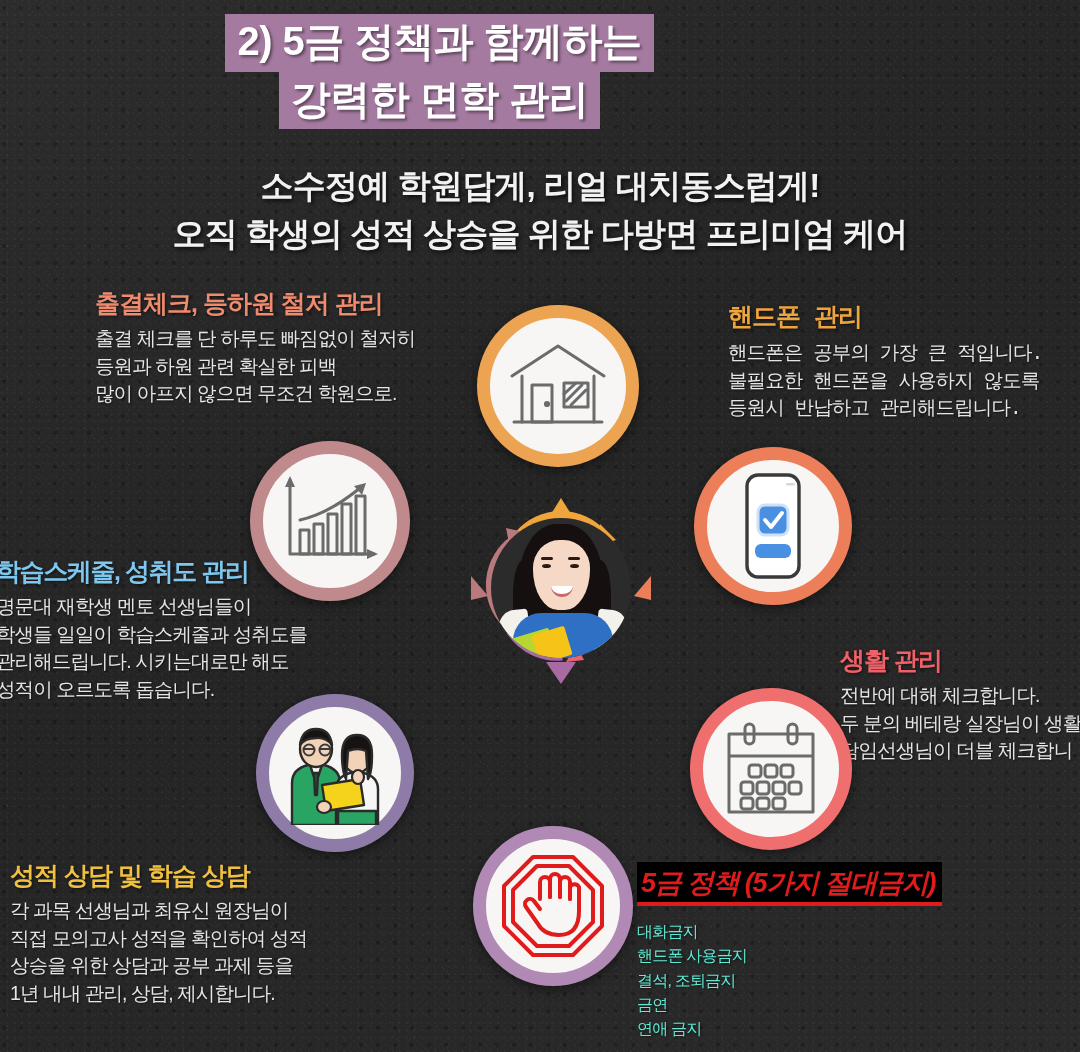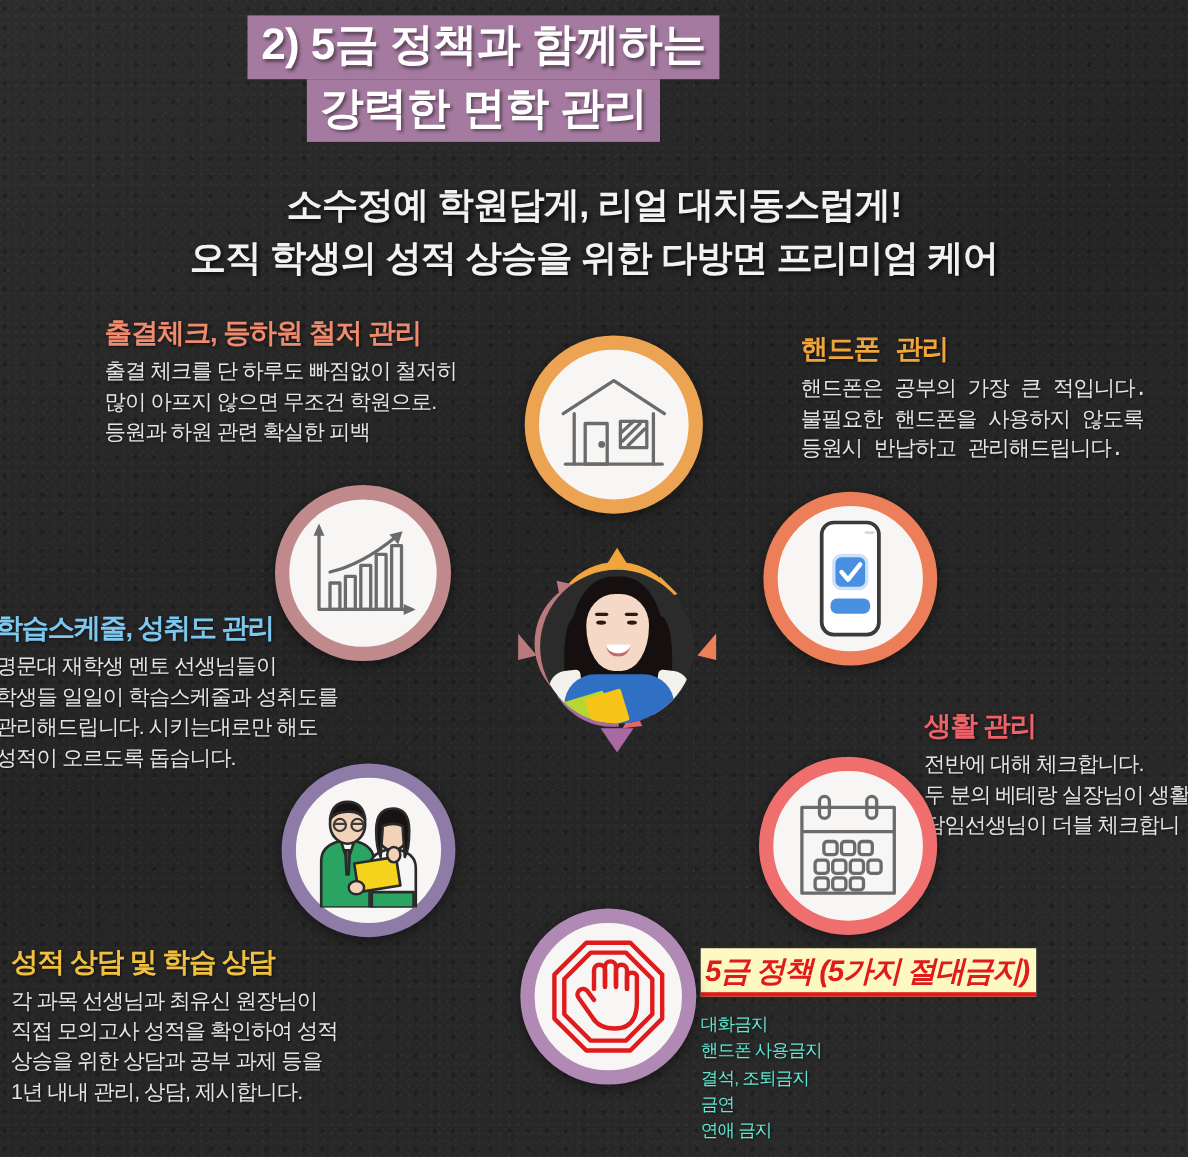--- a/index.html
+++ b/index.html
@@ -87,21 +87,21 @@
   #blk-schedule { top:556px; left:-4px;  }
   #blk-life     { top:645px; left:840px; }
   #blk-counsel  { top:860px; left:10px;  }
 
   #blk-schedule h3{ letter-spacing:-1.4px; }
 
   
   #blk-policy{ top:862px; left:637px; }
   .policy-banner{
     display:inline-block;
-    background:#fef9c3;
+    background:#000000;
     color:#e01b1b;
     font-size:27px; font-weight:bold; font-style:italic;
     letter-spacing:-1.2px;
     padding:3px 7px 1px 4px;
     border-bottom:4px solid #e01b1b;
     white-space:nowrap;
   }
   .policy-list{ margin-top:14px; }
   .policy-list li{
     list-style:none;
@@ -201,22 +201,22 @@
   </div>
 
   <div class="subtitle-wrap">
     <span class="subtitle-line">소수정예 학원답게, 리얼 대치동스럽게!</span>
     <span class="subtitle-line">오직 학생의 성적 상승을 위한 다방면 프리미엄 케어</span>
   </div>
 
   <div class="block" id="blk-attend">
     <h3 style="color:#f08a6e">출결체크, 등하원 철저 관리</h3>
     <p>출결 체크를 단 하루도 빠짐없이 철저히</p>
+    <p>등원과 하원 관련 확실한 피백</p>
     <p>많이 아프지 않으면 무조건 학원으로.</p>
-    <p>등원과 하원 관련 확실한 피백</p>
   </div>
 
   <div class="block" id="blk-phone">
     <h3 style="color:#f0a43c">핸드폰 관리</h3>
     <p>핸드폰은 공부의 가장 큰 적입니다.</p>
     <p>불필요한 핸드폰을 사용하지 않도록</p>
     <p>등원시 반납하고 관리해드립니다.</p>
   </div>
 
   <div class="block" id="blk-schedule">

